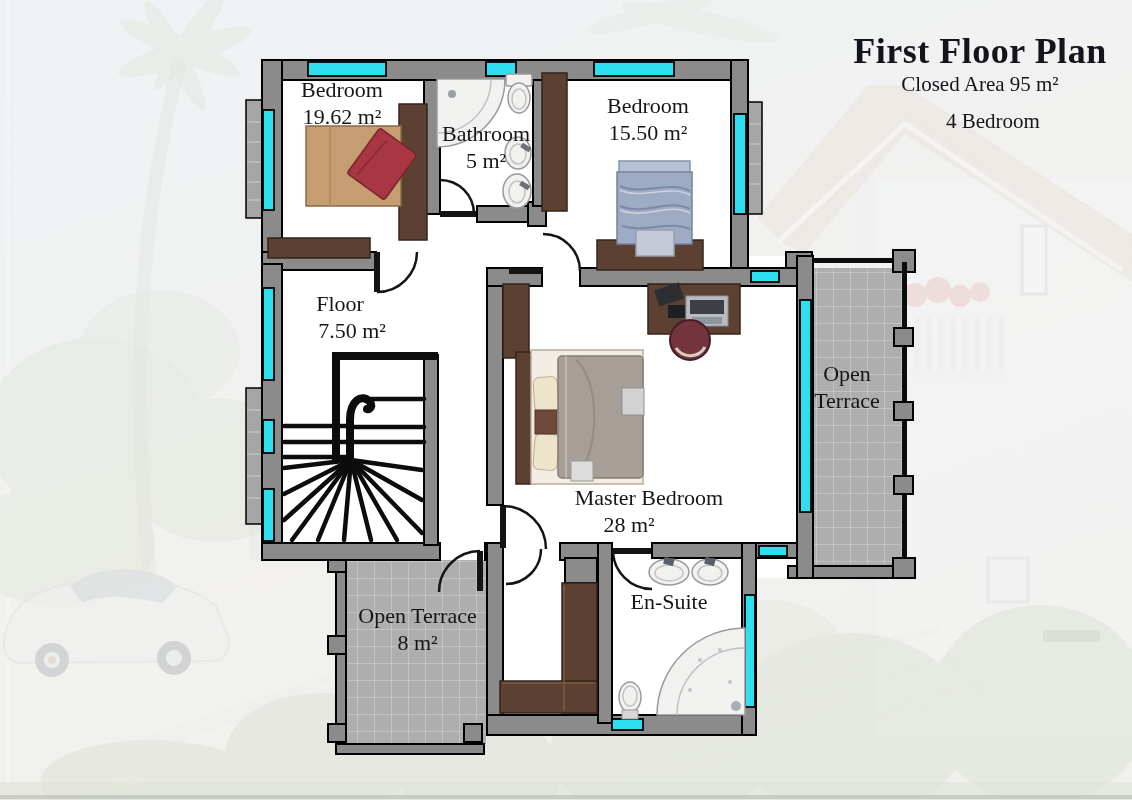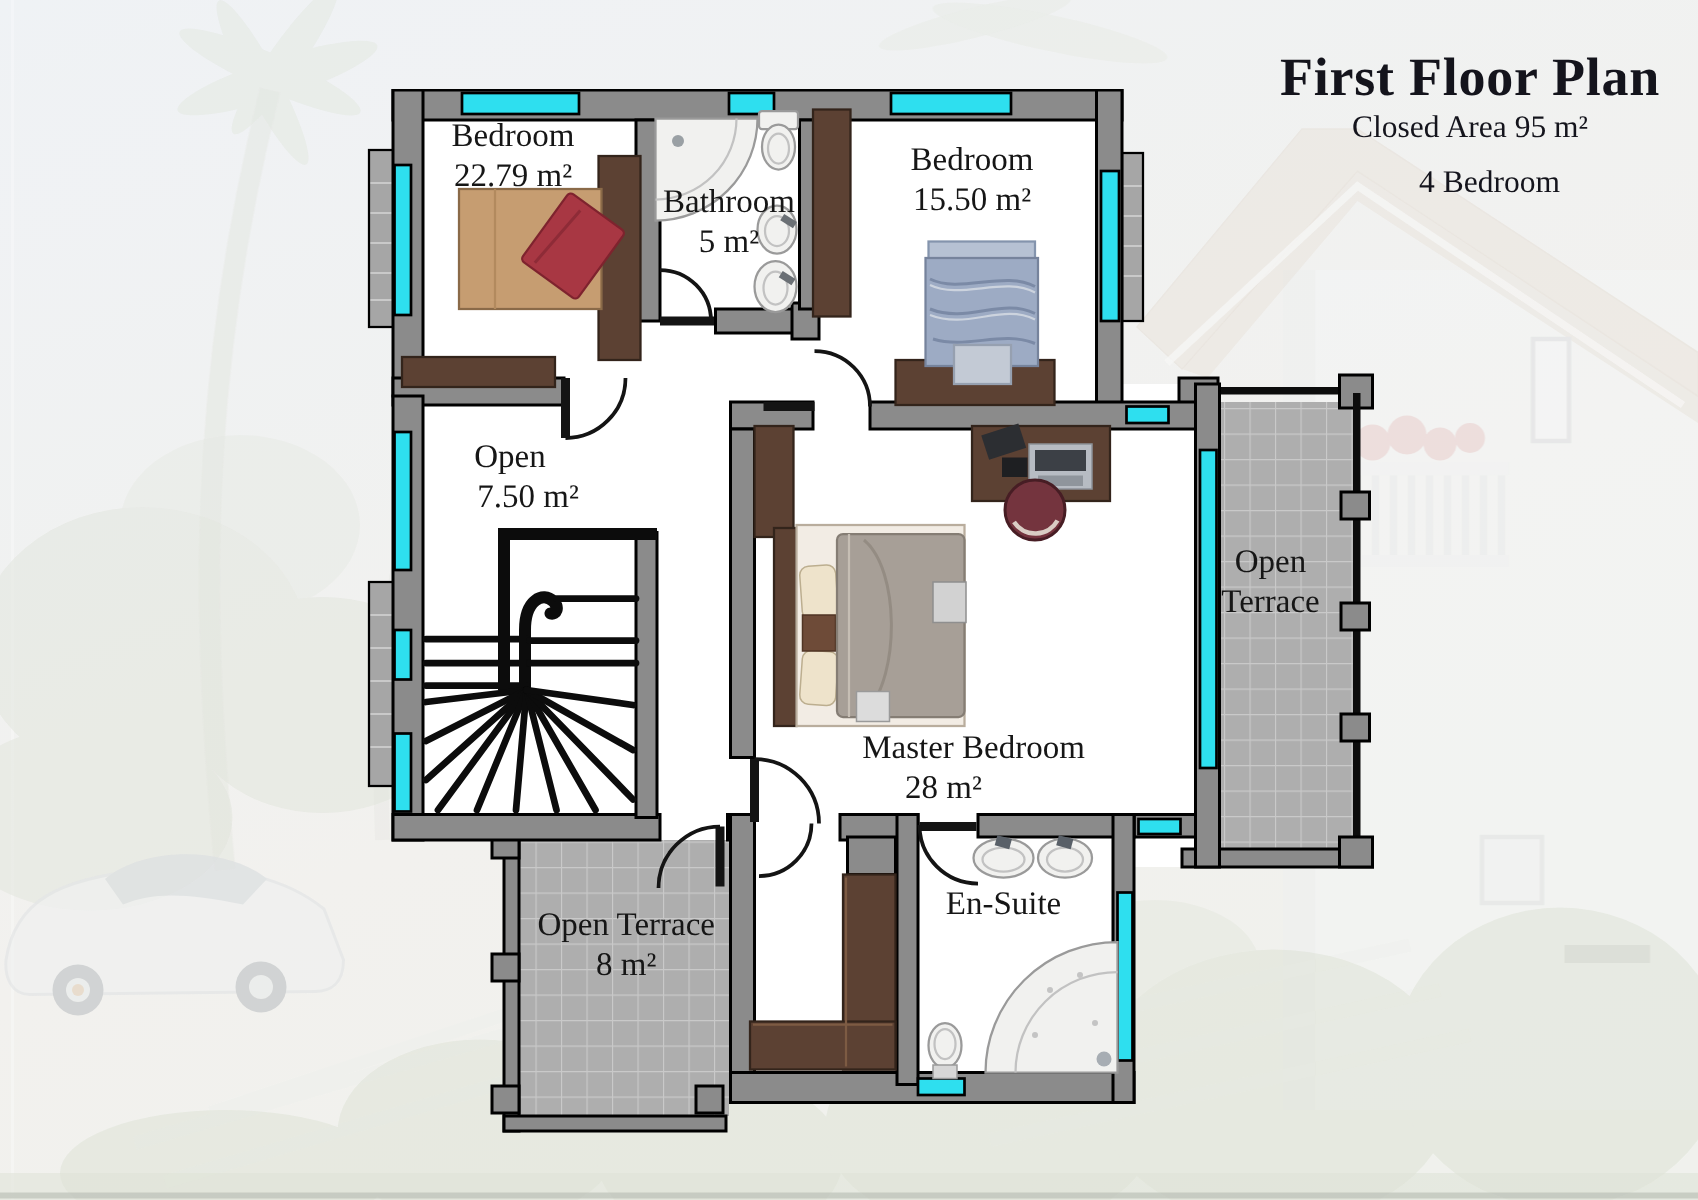--- a/index.html
+++ b/index.html
@@ -357,32 +357,32 @@
       </g>
       <g>
         <path class="doorleaf" d="M 480 551 L 480 591"></path>
           <path class="doorarc" d="M 480 551 A 41 41 0 0 0 439 592"></path>
       </g>
     </g>
   </svg>
 
   <div class="room-label" style="left:256px;top:76px;width:172px;">
     <div class="rname">Bedroom</div>
-    <div class="rarea">22.79 m²</div>
+    <div class="rarea">19.62 m²</div>
   </div>
   <div class="room-label" style="left:420px;top:120px;width:132px;">
     <div class="rname">Bathroom</div>
     <div class="rarea">5 m²</div>
   </div>
   <div class="room-label" style="left:562px;top:92px;width:172px;">
     <div class="rname">Bedroom</div>
     <div class="rarea">15.50 m²</div>
   </div>
   <div class="room-label" style="left:270px;top:290px;width:140px;">
-    <div class="rname">Open</div>
+    <div class="rname">Floor</div>
     <div class="rarea" style="transform:translateX(12px);">7.50 m²</div>
   </div>
   <div class="room-label" style="left:549px;top:484px;width:200px;">
     <div class="rname">Master Bedroom</div>
     <div class="rarea" style="transform:translateX(-20px);">28 m²</div>
   </div>
   <div class="room-label" style="left:595px;top:588px;width:148px;">
     <div class="rname">En-Suite</div>
   </div>
   <div class="room-label" style="left:340px;top:602px;width:155px;">

